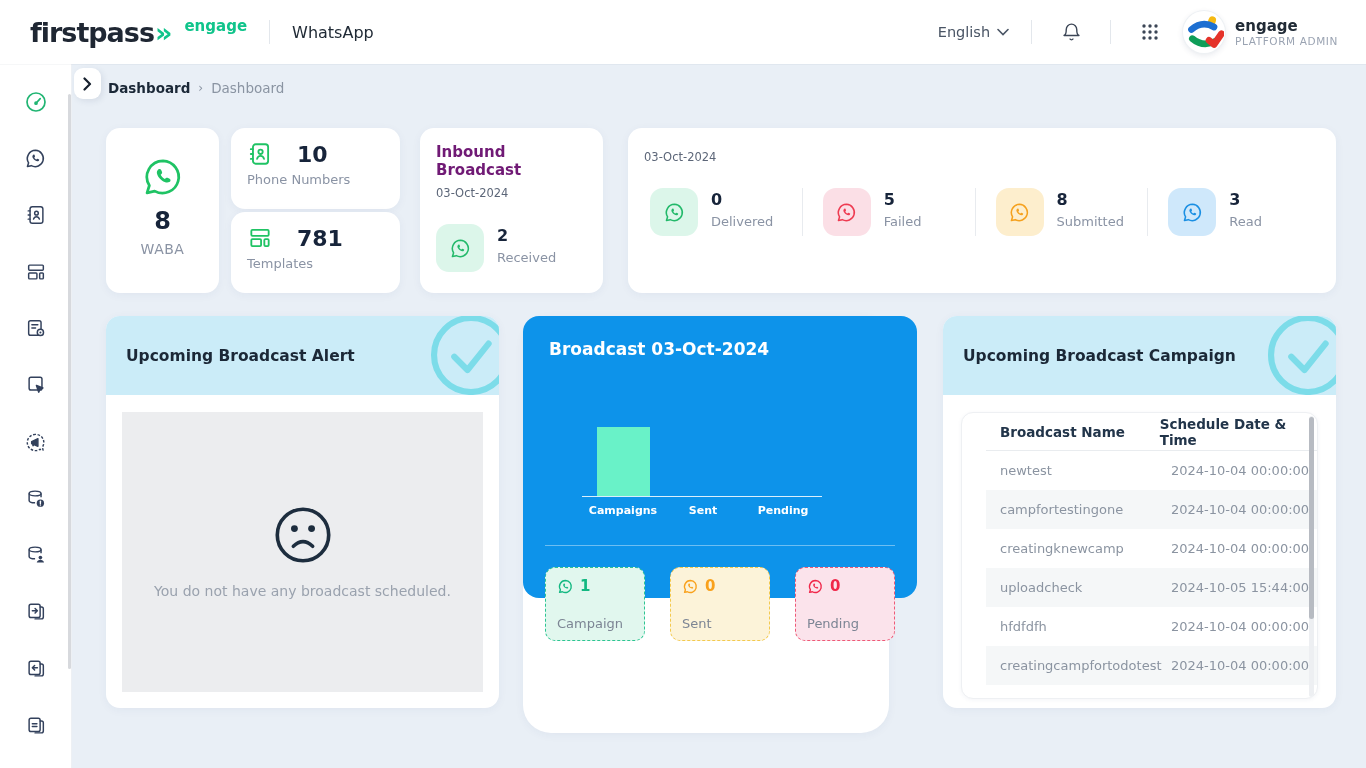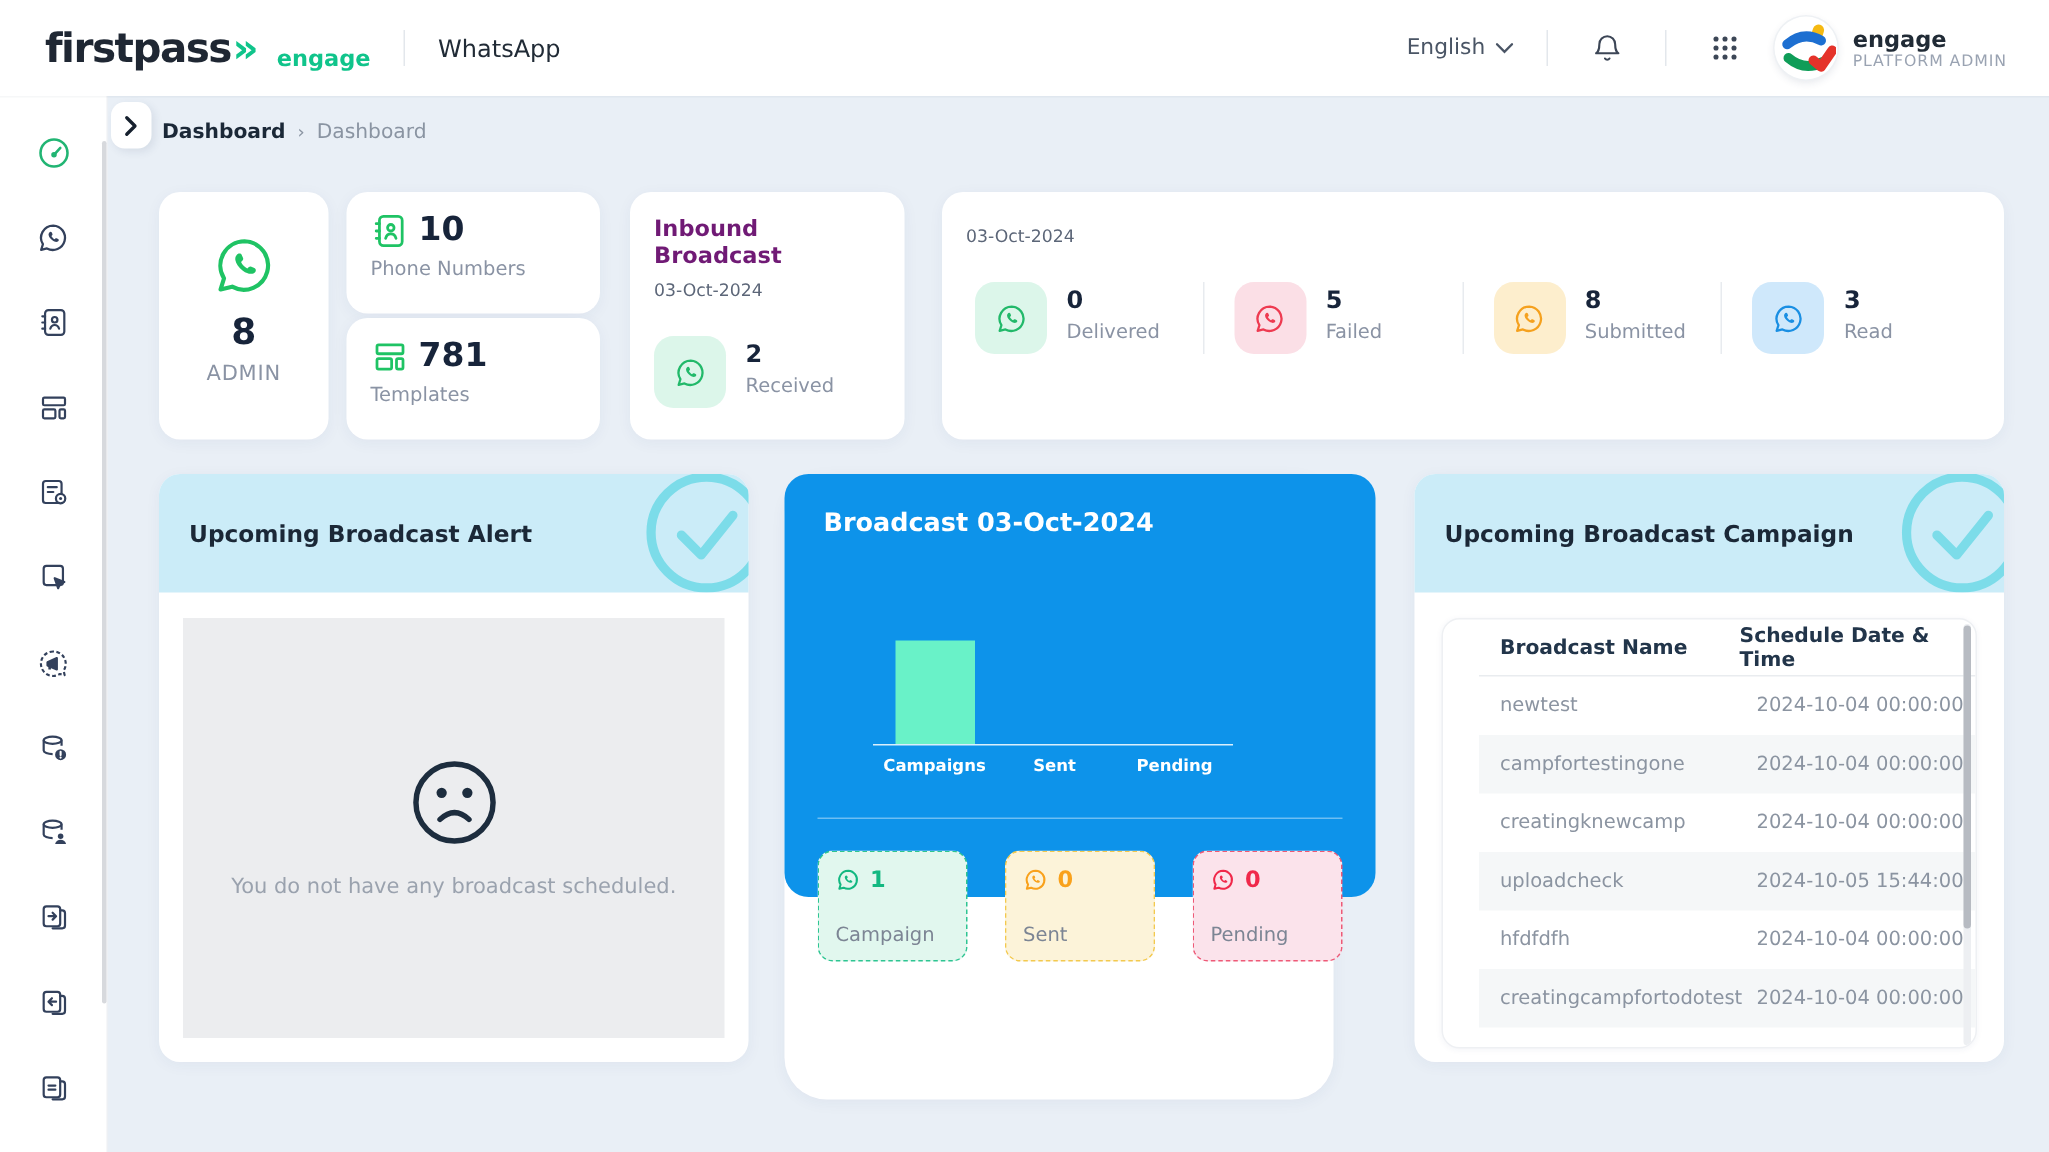--- a/index.html
+++ b/index.html
@@ -2,21 +2,21 @@
 <html><head>
 <meta charset="utf-8">
 <style>
   * { margin:0; padding:0; box-sizing:border-box; }
   html,body { width:1366px; height:768px; overflow:hidden; }
   body { font-family:"DejaVu Sans","Liberation Sans",sans-serif; background:#e9eff6; color:#1d2b3a; }
 
   
   .navbar { position:absolute; left:0; top:0; width:1366px; height:64px; background:#fff; z-index:30;
             display:flex; align-items:center; box-shadow:0 1px 0 rgba(20,40,80,.04); }
-  .logo-wrap { display:flex; align-items:flex-end; margin-left:30px; }
+  .logo-wrap { display:flex; align-items:flex-start; margin-left:30px; }
   .logo-main { font-size:27px; font-weight:800; letter-spacing:-1px; color:#1f2733; }
   .logo-chev { font-size:27px; font-weight:800; color:#10c48b; margin-left:1px; }
   .logo-product { font-size:15px; font-weight:700; color:#10c48b; margin-left:12px; }
   .nav-divider { width:1px; height:24px; background:#e3e7ec; margin:0 22px; }
   .app-title { font-size:16px; font-weight:400; color:#212b36; }
   .nav-right { margin-left:auto; display:flex; align-items:center; margin-right:28px; }
   .lang { display:flex; align-items:center; gap:7px; font-size:14.5px; color:#4a5565; cursor:pointer; }
   .icon-btn { display:flex; align-items:center; justify-content:center; width:34px; height:34px; cursor:pointer; }
   .avatar { width:42px; height:42px; border-radius:50%; background:#fff; box-shadow:0 0 0 1px #eef1f4, 0 2px 6px rgba(30,50,90,.12);
             display:flex; align-items:center; justify-content:center; margin-right:10px; }
@@ -42,21 +42,21 @@
   .bc-current { color:#8a94a2; }
 
   .card { position:absolute; background:#fff; border-radius:14px; box-shadow:0 2px 10px rgba(40,60,110,.05); }
 
   
   .waba-card { left:34px; top:64px; width:113px; height:165px; display:flex; flex-direction:column; align-items:center; padding-top:27px; }
   .waba-num { font-size:24px; font-weight:800; color:#17243a; margin-top:8px; }
   .waba-label { font-size:14px; color:#8a93a4; margin-top:6px; letter-spacing:.5px; }
 
   .mini-stat { left:159px; width:169px; height:81px; padding:13px 16px; }
-  .mini-stat .line1 { display:flex; align-items:flex-start; gap:6px; }
+  .mini-stat .line1 { display:flex; align-items:center; gap:24px; }
   .mini-stat .num { font-size:22px; font-weight:800; color:#17243a; }
   .mini-stat .lbl { font-size:13px; color:#8a93a4; margin-top:5px; }
 
   .bcast-card { top:64px; height:165px; padding:15px 16px; }
   .bcast-title { font-size:15px; font-weight:700; color:#701a75; }
   .bcast-date { font-size:11.5px; color:#5c6678; margin-top:7px; }
   .stat-row { display:flex; margin-top:24px; }
   .stat-cell { display:flex; align-items:flex-start; gap:13px; flex:1; padding-left:6px; }
   .stat-cell + .stat-cell { border-left:1px solid #e8ebef; padding-left:20px; }
   .stat-ic { width:48px; height:48px; border-radius:13px; display:flex; align-items:center; justify-content:center; }
@@ -279,21 +279,21 @@
   </div>
 
   <div class="card waba-card">
     <span style="color:#1fc364">
       <svg width="44" height="44" viewBox="0 0 24 24" fill="none" stroke="currentColor" stroke-width="1.5" stroke-linejoin="round">
         <path d="M12 3.2a8.8 8.8 0 0 0-7.45 13.45L3.3 20.7l4.2-1A8.8 8.8 0 1 0 12 3.2z"></path>
         <path d="M9.1 8.3c.37-.8 1.6-.9 1.9-.1l.48 1.1c.13.3.03.67-.2.92l-.53.53c.37.9 1.37 1.95 2.27 2.37l.58-.53c.25-.23.6-.31.9-.17l1.1.5c.78.35.64 1.55-.15 1.87-1.1.46-2.47.27-4.05-.9-1.53-1.1-2.53-2.58-2.73-3.9-.1-.7.1-1.36.43-1.69z" fill="currentColor" stroke="none"></path>
       </svg>
     </span>
     <div class="waba-num">8</div>
-    <div class="waba-label">ADMIN</div>
+    <div class="waba-label">WABA</div>
   </div>
 
   <div class="card mini-stat" style="top:64px">
     <div class="line1">
       <span style="color:#1fc364">
         <svg width="26" height="26" viewBox="0 0 24 24" fill="none" stroke="currentColor" stroke-width="1.7" stroke-linecap="round" stroke-linejoin="round">
           <rect x="5.5" y="3" width="14" height="18" rx="2.5"></rect>
             <path d="M3.5 7.5h2M3.5 12h2M3.5 16.5h2"></path>
           <circle cx="12.5" cy="10" r="2"></circle>
             <path d="M9.3 16.5c.5-1.8 1.8-2.7 3.2-2.7s2.7.9 3.2 2.7"></path>

